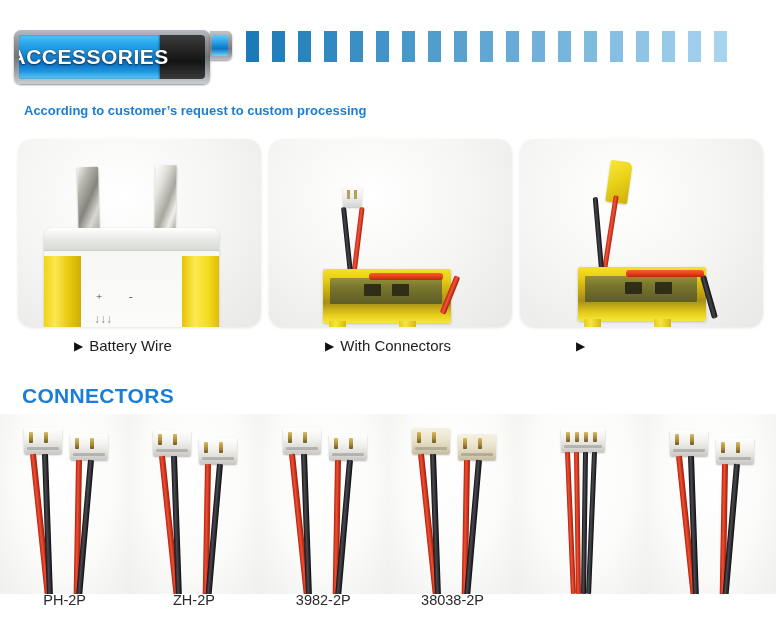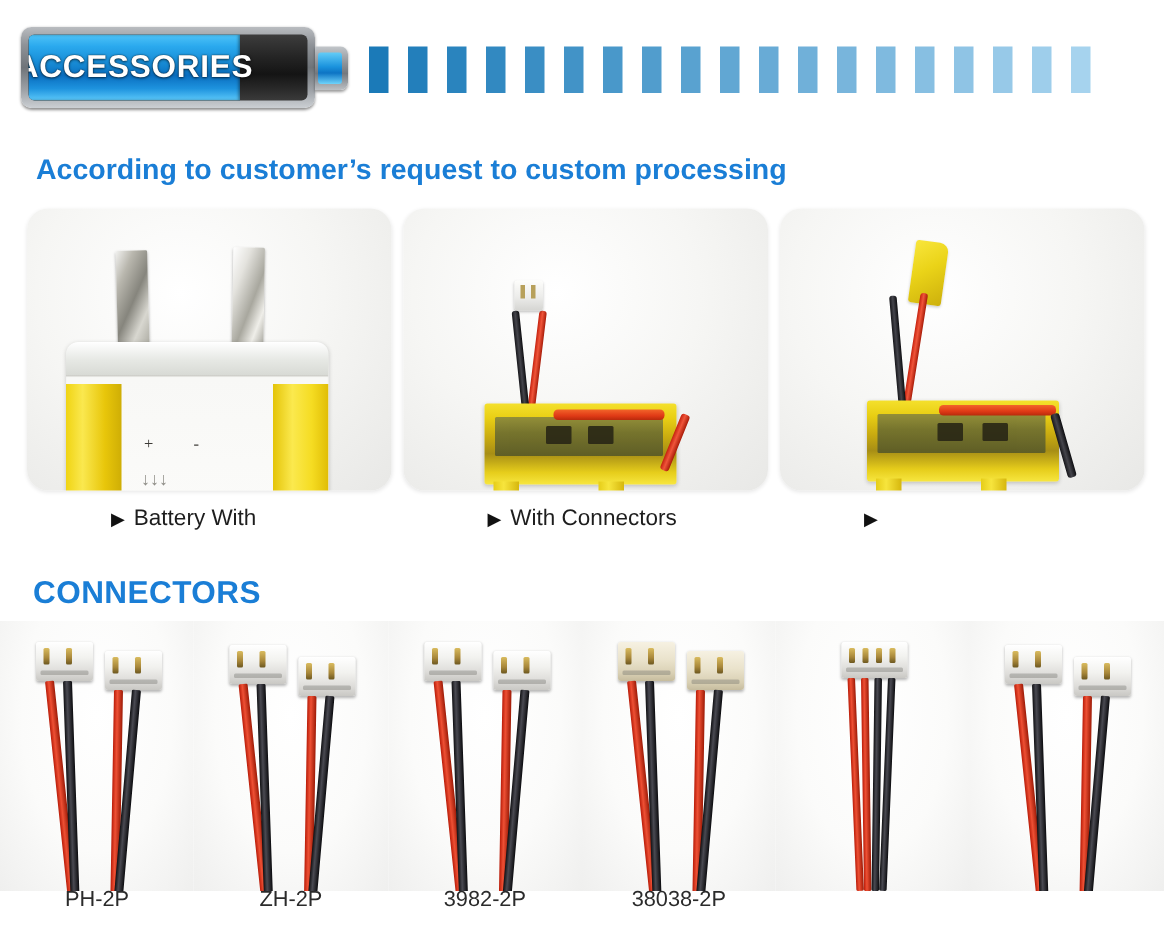--- a/index.html
+++ b/index.html
@@ -21,21 +21,21 @@
     left: 0; top: 0;
     width: 776px; height: 92px;
   }
   .battery-badge {
     position: absolute;
     left: 14px; top: 18px;
     width: 218px; height: 54px;
   }
   .battery-body {
     position: absolute;
-    left: 0; top: 0;
+    left: 0; top: 12px;
     width: 196px; height: 54px;
     border-radius: 7px;
     background: linear-gradient(to bottom,#b9bcc0 0%,#8f9398 22%,#6f7479 50%,#9ea2a7 78%,#cbcfd3 100%);
     box-shadow: 0 1px 2px rgba(0,0,0,.45);
     box-sizing: border-box;
     padding: 5px;
   }
   .battery-inner {
     position: relative;
     width: 100%; height: 100%;
@@ -94,21 +94,21 @@
 
   
   .section-title {
     position: absolute;
     color: #1a7ed6;
     font-weight: bold;
     white-space: nowrap;
   }
   #title-custom {
     left: 24px; top: 103px;
-    font-size: 19px;
+    font-size: 13px;
   }
   #title-connectors {
     left: 22px; top: 384px;
     font-size: 21px;
     letter-spacing: .3px;
   }
 
   
   .photo-row {
     position: absolute;
@@ -428,21 +428,21 @@
       <div class="wire-legL" style="left:64px;top:180px;"></div>
       <div class="wire-legR" style="left:134px;top:180px;"></div>
       <div class="wire blk" style="left:186px;top:136px;width:6px;height:44px;transform:rotate(-16deg);"></div>
     </div>
   </div>
 </div>
 
 <div class="caption-row">
   <div class="caption">
     <span class="tri">▶</span>
-    <span>Battery With</span>
+    <span>Battery Wire</span>
   </div>
   <div class="caption">
     <span class="tri">▶</span>
     <span>With Connectors</span>
   </div>
   <div class="caption">
     <span class="tri">▶</span>
   </div>
 </div>
 

